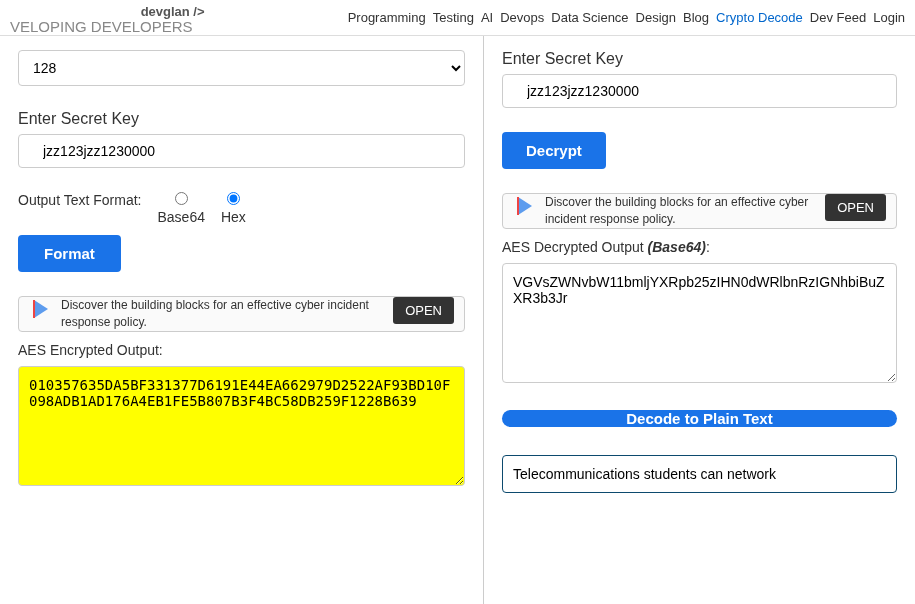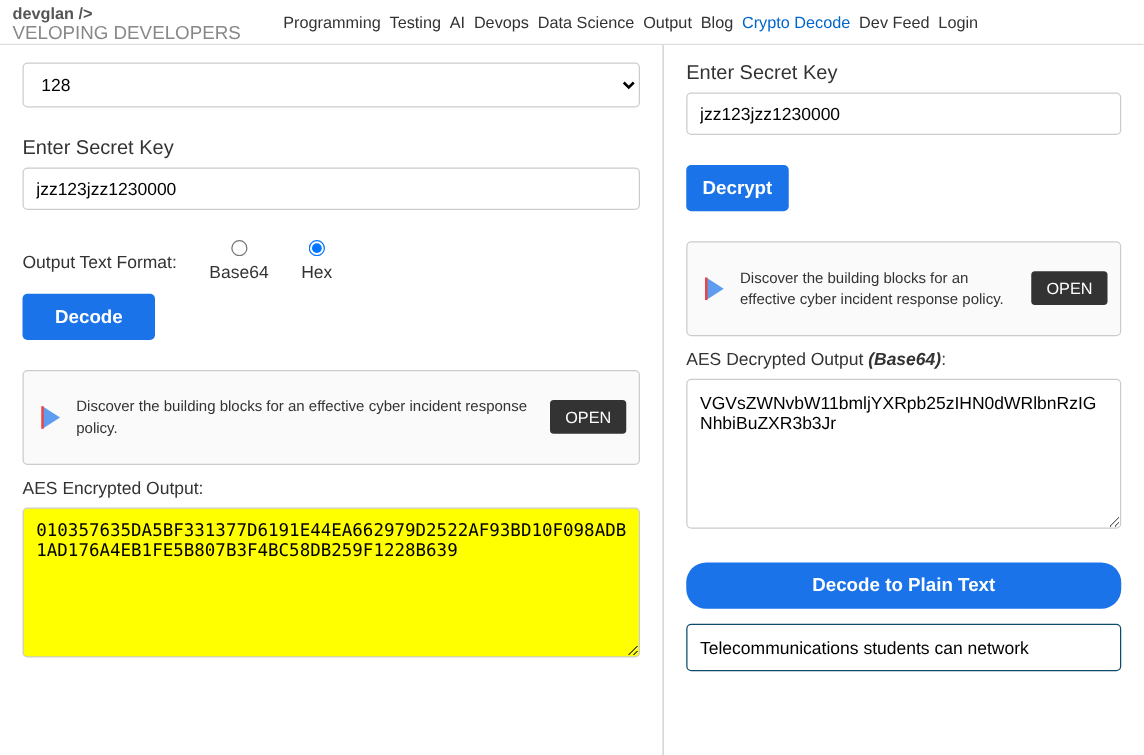--- a/index.html
+++ b/index.html
@@ -31,37 +31,38 @@
       color: #888;
       margin-right: 18px;
       white-space: nowrap;
       line-height: 1;
     }
     .nav-links {
       display: flex;
       gap: 7px;
       align-items: center;
       flex: 1;
+      justify-content: flex-end;
     }
     .nav-links a {
       text-decoration: none;
       color: #333;
       font-size: 13px;
       white-space: nowrap;
     }
     .nav-links a.active { color: #0066cc; }
     
     .page {
       display: flex;
       width: 915px;
       height: 568px;
       overflow: hidden;
     }
     .left-panel {
-      width: 531px;
+      width: 484px;
       border-right: 1px solid #ccc;
       padding: 14px 18px;
       overflow-y: auto;
     }
     .right-panel {
       flex: 1;
       padding: 14px 18px;
       overflow-y: auto;
     }
     
@@ -76,30 +77,30 @@
       padding: 8px 10px;
       border: 1px solid #ccc;
       border-radius: 4px;
       font-size: 14px;
       background: #fff;
       margin-bottom: 14px;
       appearance: auto;
     }
     input.secret-key-input {
       width: 100%;
-      padding: 8px 10px;
+      padding: 8px 24px;
       border: 1px solid #ccc;
       border-radius: 4px;
       font-size: 14px;
       margin-bottom: 14px;
     }
     .format-row {
       display: flex;
-      align-items: center;
-      gap: 26px;
+      align-items: flex-start;
+      gap: 16px;
       margin-bottom: 14px;
       font-size: 14px;
       color: #333;
     }
     .format-row label { display: flex; align-items: center; gap: 4px; cursor: pointer; flex-direction: column; }
     .btn-encrypt {
       background: #1a73e8;
       color: #fff;
       border: none;
       border-radius: 4px;
@@ -107,45 +108,45 @@
       font-size: 15px;
       cursor: pointer;
       font-weight: bold;
       margin-bottom: 14px;
     }
     .btn-decrypt {
       background: #1a73e8;
       color: #fff;
       border: none;
       border-radius: 4px;
-      padding: 10px 13px;
+      padding: 10px 24px;
       font-size: 15px;
       cursor: pointer;
       font-weight: bold;
       margin-bottom: 14px;
     }
     .btn-decode {
       background: #1a73e8;
       color: #fff;
       border: none;
       border-radius: 16px;
-      padding: 10px 22px;
+      padding: 0 22px;
       font-size: 15px;
       cursor: pointer;
       font-weight: bold;
-      margin-bottom: 2px;
+      margin-bottom: 18px;
       width: 100%;
     }
     
     .ad-banner {
       display: flex;
-      align-items: center;
-      border: 1px solid #ccc;
-      border-radius: 4px;
-      padding: 20px 10px;
+      align-items: flex-start;
+      border: 1px solid #ccc;
+      border-radius: 4px;
+      padding: 0 10px;
       margin-bottom: 14px;
       gap: 8px;
       background: #fafafa;
     }
     .ad-banner-icon {
       width: 24px;
       height: 24px;
       flex-shrink: 0;
     }
     .ad-banner-text {
@@ -209,33 +210,33 @@
       font-size: 14px;
       background: #fff;
     }
     
     .section { margin-bottom: 10px; }
   </style>
 </head>
 <body>
 
 <nav>
-  <div style="display:flex;flex-direction:column;margin-right:16px;">
+  <div style="display:flex;flex-direction:column;margin-right:16px;align-items:flex-end;">
     <span class="nav-logo">
       <span>devglan</span><span style="color:#555;font-size:13px;"> /&gt;</span>
     </span>
     <span class="nav-tagline">VELOPING DEVELOPERS</span>
   </div>
   <div class="nav-links">
     <a href="#">Programming</a>
     <a href="#">Testing</a>
     <a href="#">AI</a>
     <a href="#">Devops</a>
     <a href="#">Data Science</a>
-    <a href="#">Output</a>
+    <a href="#">Design</a>
     <a href="#">Blog</a>
     <a href="#" class="active">Crypto Decode</a>
     <a href="#">Dev Feed</a>
     <a href="#">Login</a>
   </div>
 </nav>
 
 <div class="page">
 
   <div class="left-panel">
@@ -259,21 +260,21 @@
         <input type="radio" name="format" style=""> 
           <span>Base64</span>
       </label>
       <label>
         <input type="radio" name="format" checked="" style=""> 
           <span>Hex</span>
       </label>
     </div>
 
     <div class="section">
-      <button class="btn-encrypt">Decode</button>
+      <button class="btn-encrypt">Format</button>
     </div>
 
     <div class="ad-banner section">
       <svg class="ad-banner-icon" viewBox="0 0 24 24">
         <polygon points="5,3 19,12 5,21" fill="#1a73e8" opacity="0.7"></polygon>
         <line x1="5" y1="21" x2="5" y2="3" stroke="#e44" stroke-width="2"></line>
       </svg>
       <span class="ad-banner-text">Discover the building blocks for an effective cyber incident response policy.</span>
       <button class="btn-open">OPEN</button>
     </div>

